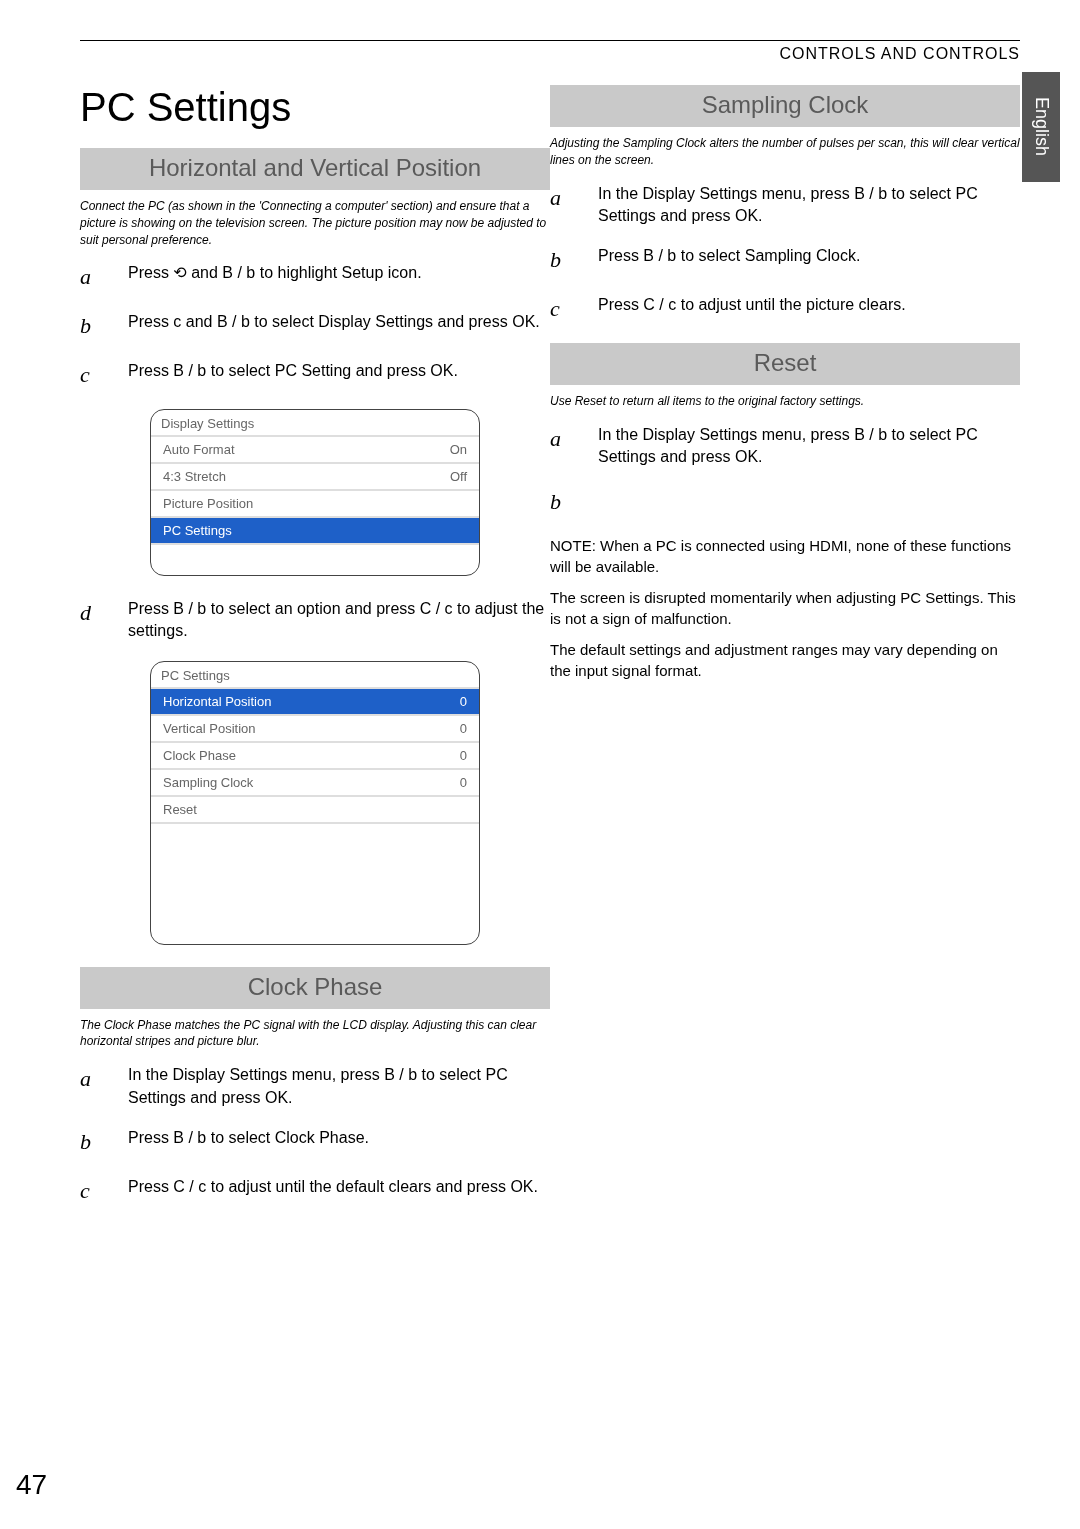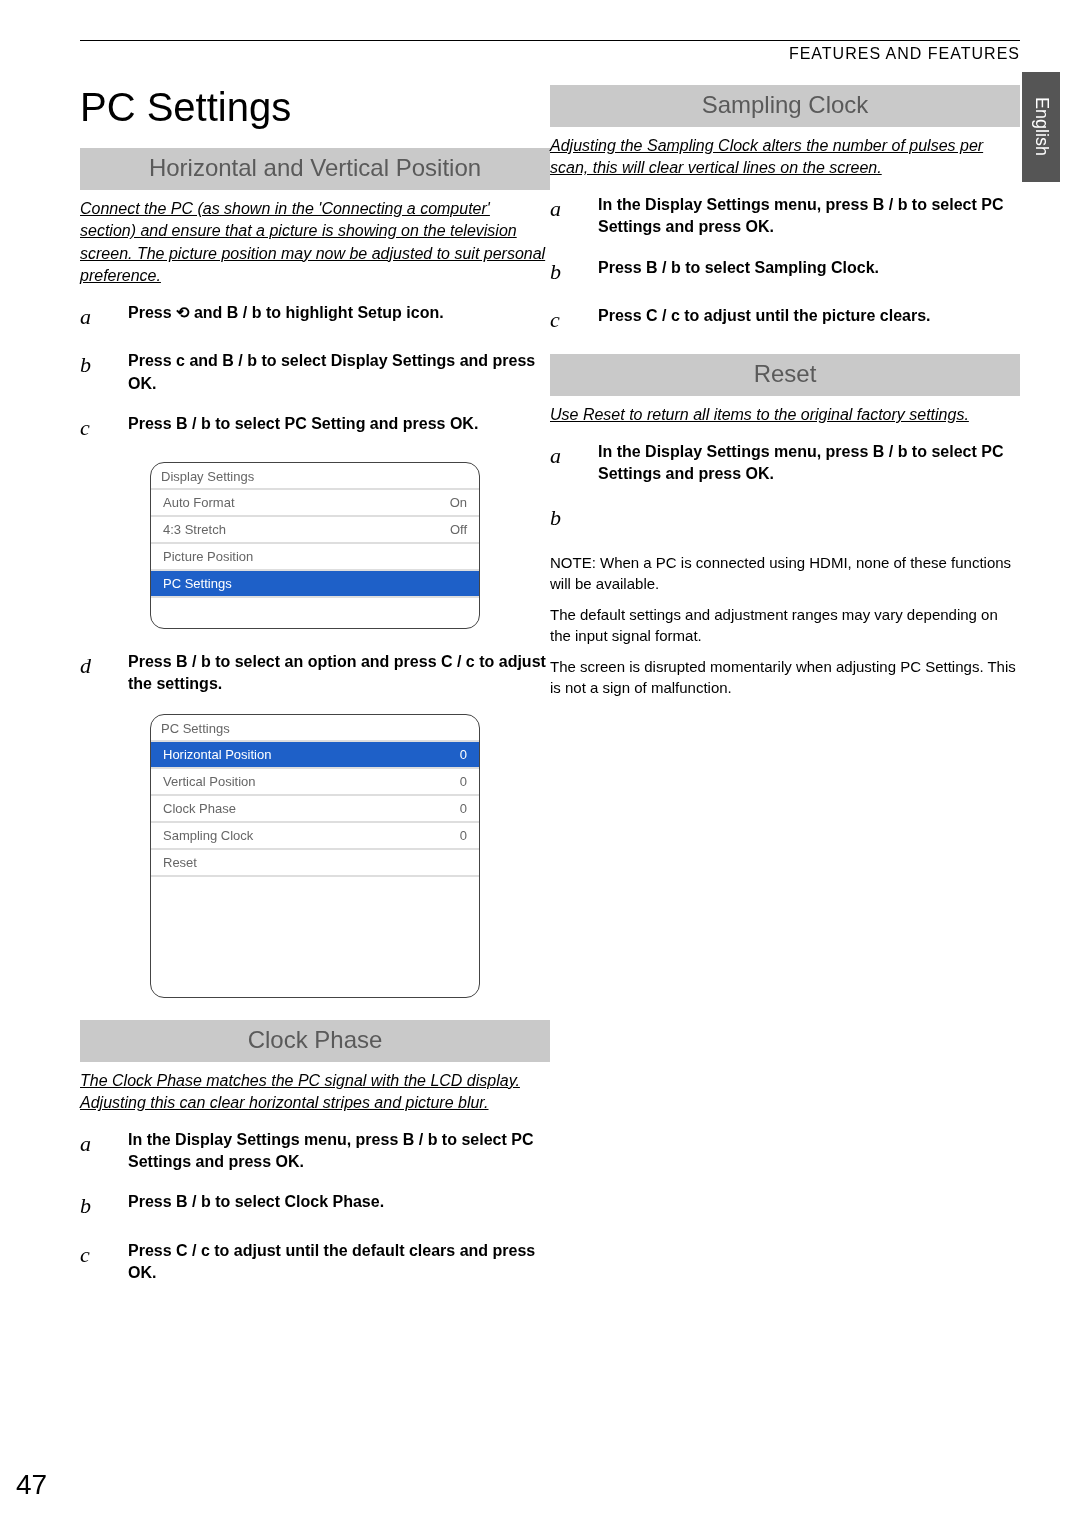--- a/index.html
+++ b/index.html
@@ -37,49 +37,48 @@
     .section-bar {
       background: #c9c9c9;
       color: #5a5a5a;
       font-size: 24px;
       text-align: center;
       padding: 6px 0 8px;
       margin-bottom: 8px;
     }
     .intro {
       font-style: italic;
-      font-size: 16px;
+      font-size: 12px;
       line-height: 1.4;
       margin: 6px 0 14px;
-      text-decoration: underline;
     }
     .step { display: flex; gap: 18px; margin: 10px 0 18px; font-size: 16px; line-height: 1.4; }
     .step-letter { font-family: Georgia, serif; font-style: italic; font-size: 22px; width: 30px; flex-shrink: 0; }
-    .step-body { flex: 1; font-weight: bold; }
+    .step-body { flex: 1; }
     .menu-box {
       border: 1px solid #444;
       border-radius: 14px;
       width: 330px;
       margin: 10px auto 22px;
       padding-bottom: 30px;
       font-size: 13px;
     }
     .menu-title { padding: 6px 10px 4px; color: #666; border-bottom: 2px solid #dedede; font-size: 13px; }
     .menu-row { display: flex; justify-content: space-between; padding: 5px 12px; border-bottom: 2px solid #dedede; color: #666; font-size: 13px; align-items: flex-end; }
     .menu-row.selected { background: #1e60c8; color: #fff; }
     .menu-box.tall { padding-bottom: 120px; }
     .note { font-size: 15px; line-height: 1.4; margin: 8px 0 10px; }
     .page-number { position: absolute; bottom: 28px; left: 16px; width: 100%; text-align: left; font-size: 28px; }
     .italic { font-style: italic; }
   </style>
 </head>
 <body>
 
 <div class="top-rule"></div>
-<div class="header-row">FEATURES AND FEATURES</div>
+<div class="header-row">CONTROLS AND CONTROLS</div>
 
 <div class="lang-tab">
   <span>English</span>
 </div>
 
 <div class="columns">
 
   <div class="col">
     <div class="big-title">PC Settings</div>
 
@@ -187,19 +186,19 @@
 
     <div class="step">
       <div class="step-letter">a</div>
       <div class="step-body">In the Display Settings menu, press B / b to select PC Settings and press OK.</div>
     </div>
     <div class="step">
       <div class="step-letter">b</div>
     </div>
 
     <div class="note" style="">NOTE: When a PC is connected using HDMI, none of these functions will be available.</div>
+    <div class="note">The screen is disrupted momentarily when adjusting PC Settings. This is not a sign of malfunction.</div>
     <div class="note">The default settings and adjustment ranges may vary depending on the input signal format.</div>
-    <div class="note">The screen is disrupted momentarily when adjusting PC Settings. This is not a sign of malfunction.</div>
   </div>
 
 </div>
 
 <div class="page-number">47</div>
 
 </body></html>

